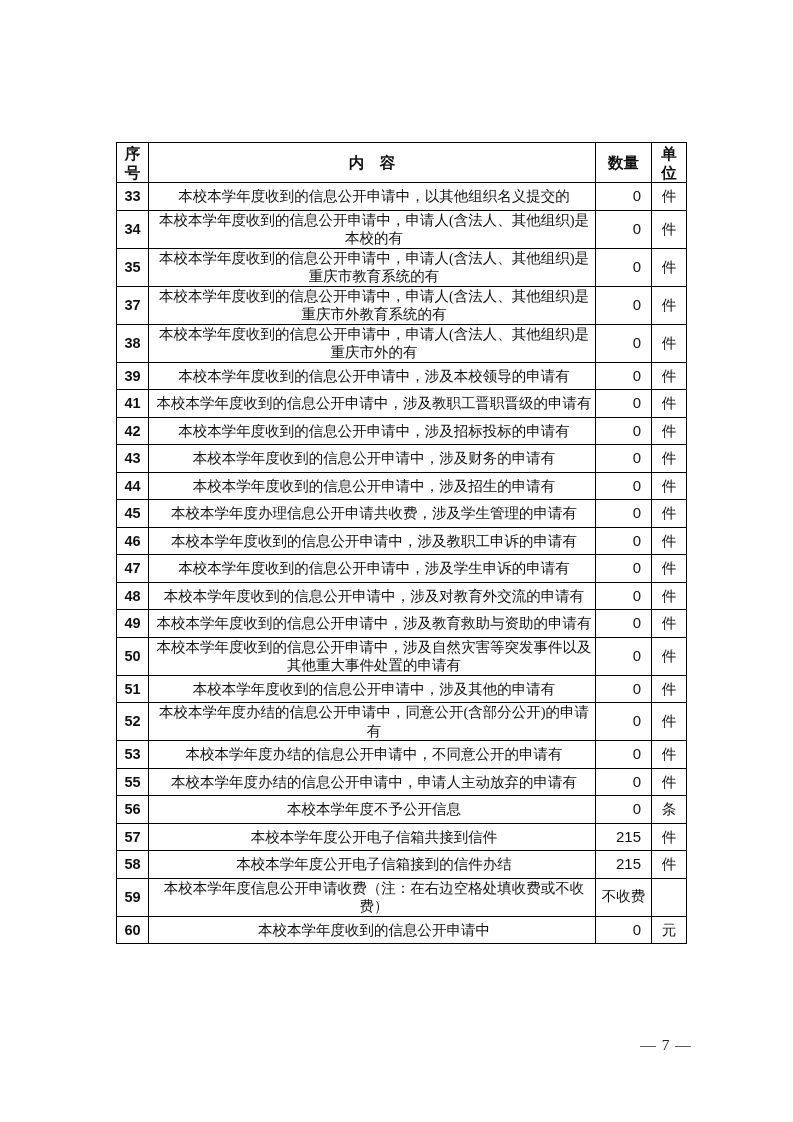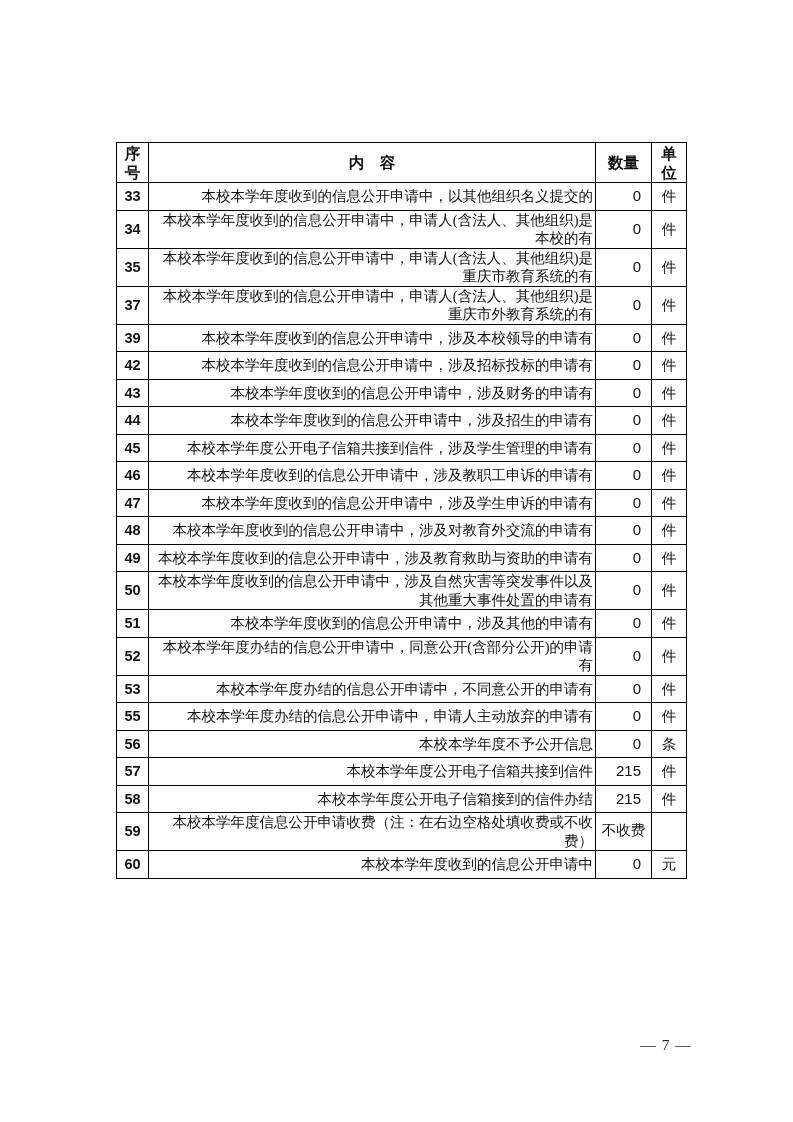--- a/index.html
+++ b/index.html
@@ -46,21 +46,21 @@
   }
   .td-no {
     text-align: center;
     font-family: "Liberation Sans", "DejaVu Sans", sans-serif;
     font-weight: bold;
     font-size: 14.5px;
     line-height: 18.5px;
     padding: 4px;
   }
   .td-content {
-    text-align: right;
+    text-align: center;
     font-size: 14.5px;
     line-height: 18.5px;
     padding: 0 2px 0 6px;
     word-break: break-all;
   }
   .td-qty {
     text-align: right;
     font-family: "Liberation Sans", "DejaVu Sans", sans-serif;
     font-size: 15px;
     line-height: 18.5px;
@@ -128,46 +128,58 @@
     <td class="td-qty">0</td>
     <td class="td-unit">件</td>
   </tr>
       <tr>
     <td class="td-no">37</td>
     <td class="td-content">本校本学年度收到的信息公开申请中，申请人(含法人、其他组织)是重庆市外教育系统的有</td>
     <td class="td-qty">0</td>
     <td class="td-unit">件</td>
   </tr>
       <tr>
+    <td class="td-no">38</td>
+    <td class="td-content">本校本学年度收到的信息公开申请中，申请人(含法人、其他组织)是重庆市外的有</td>
+    <td class="td-qty">0</td>
+    <td class="td-unit">件</td>
+  </tr>
+      <tr>
     <td class="td-no">39</td>
     <td class="td-content">本校本学年度收到的信息公开申请中，涉及本校领导的申请有</td>
     <td class="td-qty">0</td>
     <td class="td-unit">件</td>
   </tr>
       <tr>
+    <td class="td-no">41</td>
+    <td class="td-content">本校本学年度收到的信息公开申请中，涉及教职工晋职晋级的申请有</td>
+    <td class="td-qty">0</td>
+    <td class="td-unit">件</td>
+  </tr>
+      <tr>
     <td class="td-no">42</td>
     <td class="td-content">本校本学年度收到的信息公开申请中，涉及招标投标的申请有</td>
     <td class="td-qty">0</td>
     <td class="td-unit">件</td>
   </tr>
       <tr>
     <td class="td-no">43</td>
     <td class="td-content">本校本学年度收到的信息公开申请中，涉及财务的申请有</td>
     <td class="td-qty">0</td>
     <td class="td-unit">件</td>
   </tr>
       <tr>
     <td class="td-no">44</td>
     <td class="td-content">本校本学年度收到的信息公开申请中，涉及招生的申请有</td>
     <td class="td-qty">0</td>
     <td class="td-unit">件</td>
   </tr>
       <tr>
     <td class="td-no">45</td>
-    <td class="td-content">本校本学年度公开电子信箱共接到信件，涉及学生管理的申请有</td>
+    <td class="td-content">本校本学年度办理信息公开申请共收费，涉及学生管理的申请有</td>
     <td class="td-qty">0</td>
     <td class="td-unit">件</td>
   </tr>
       <tr>
     <td class="td-no">46</td>
     <td class="td-content">本校本学年度收到的信息公开申请中，涉及教职工申诉的申请有</td>
     <td class="td-qty">0</td>
     <td class="td-unit">件</td>
   </tr>
       <tr>

